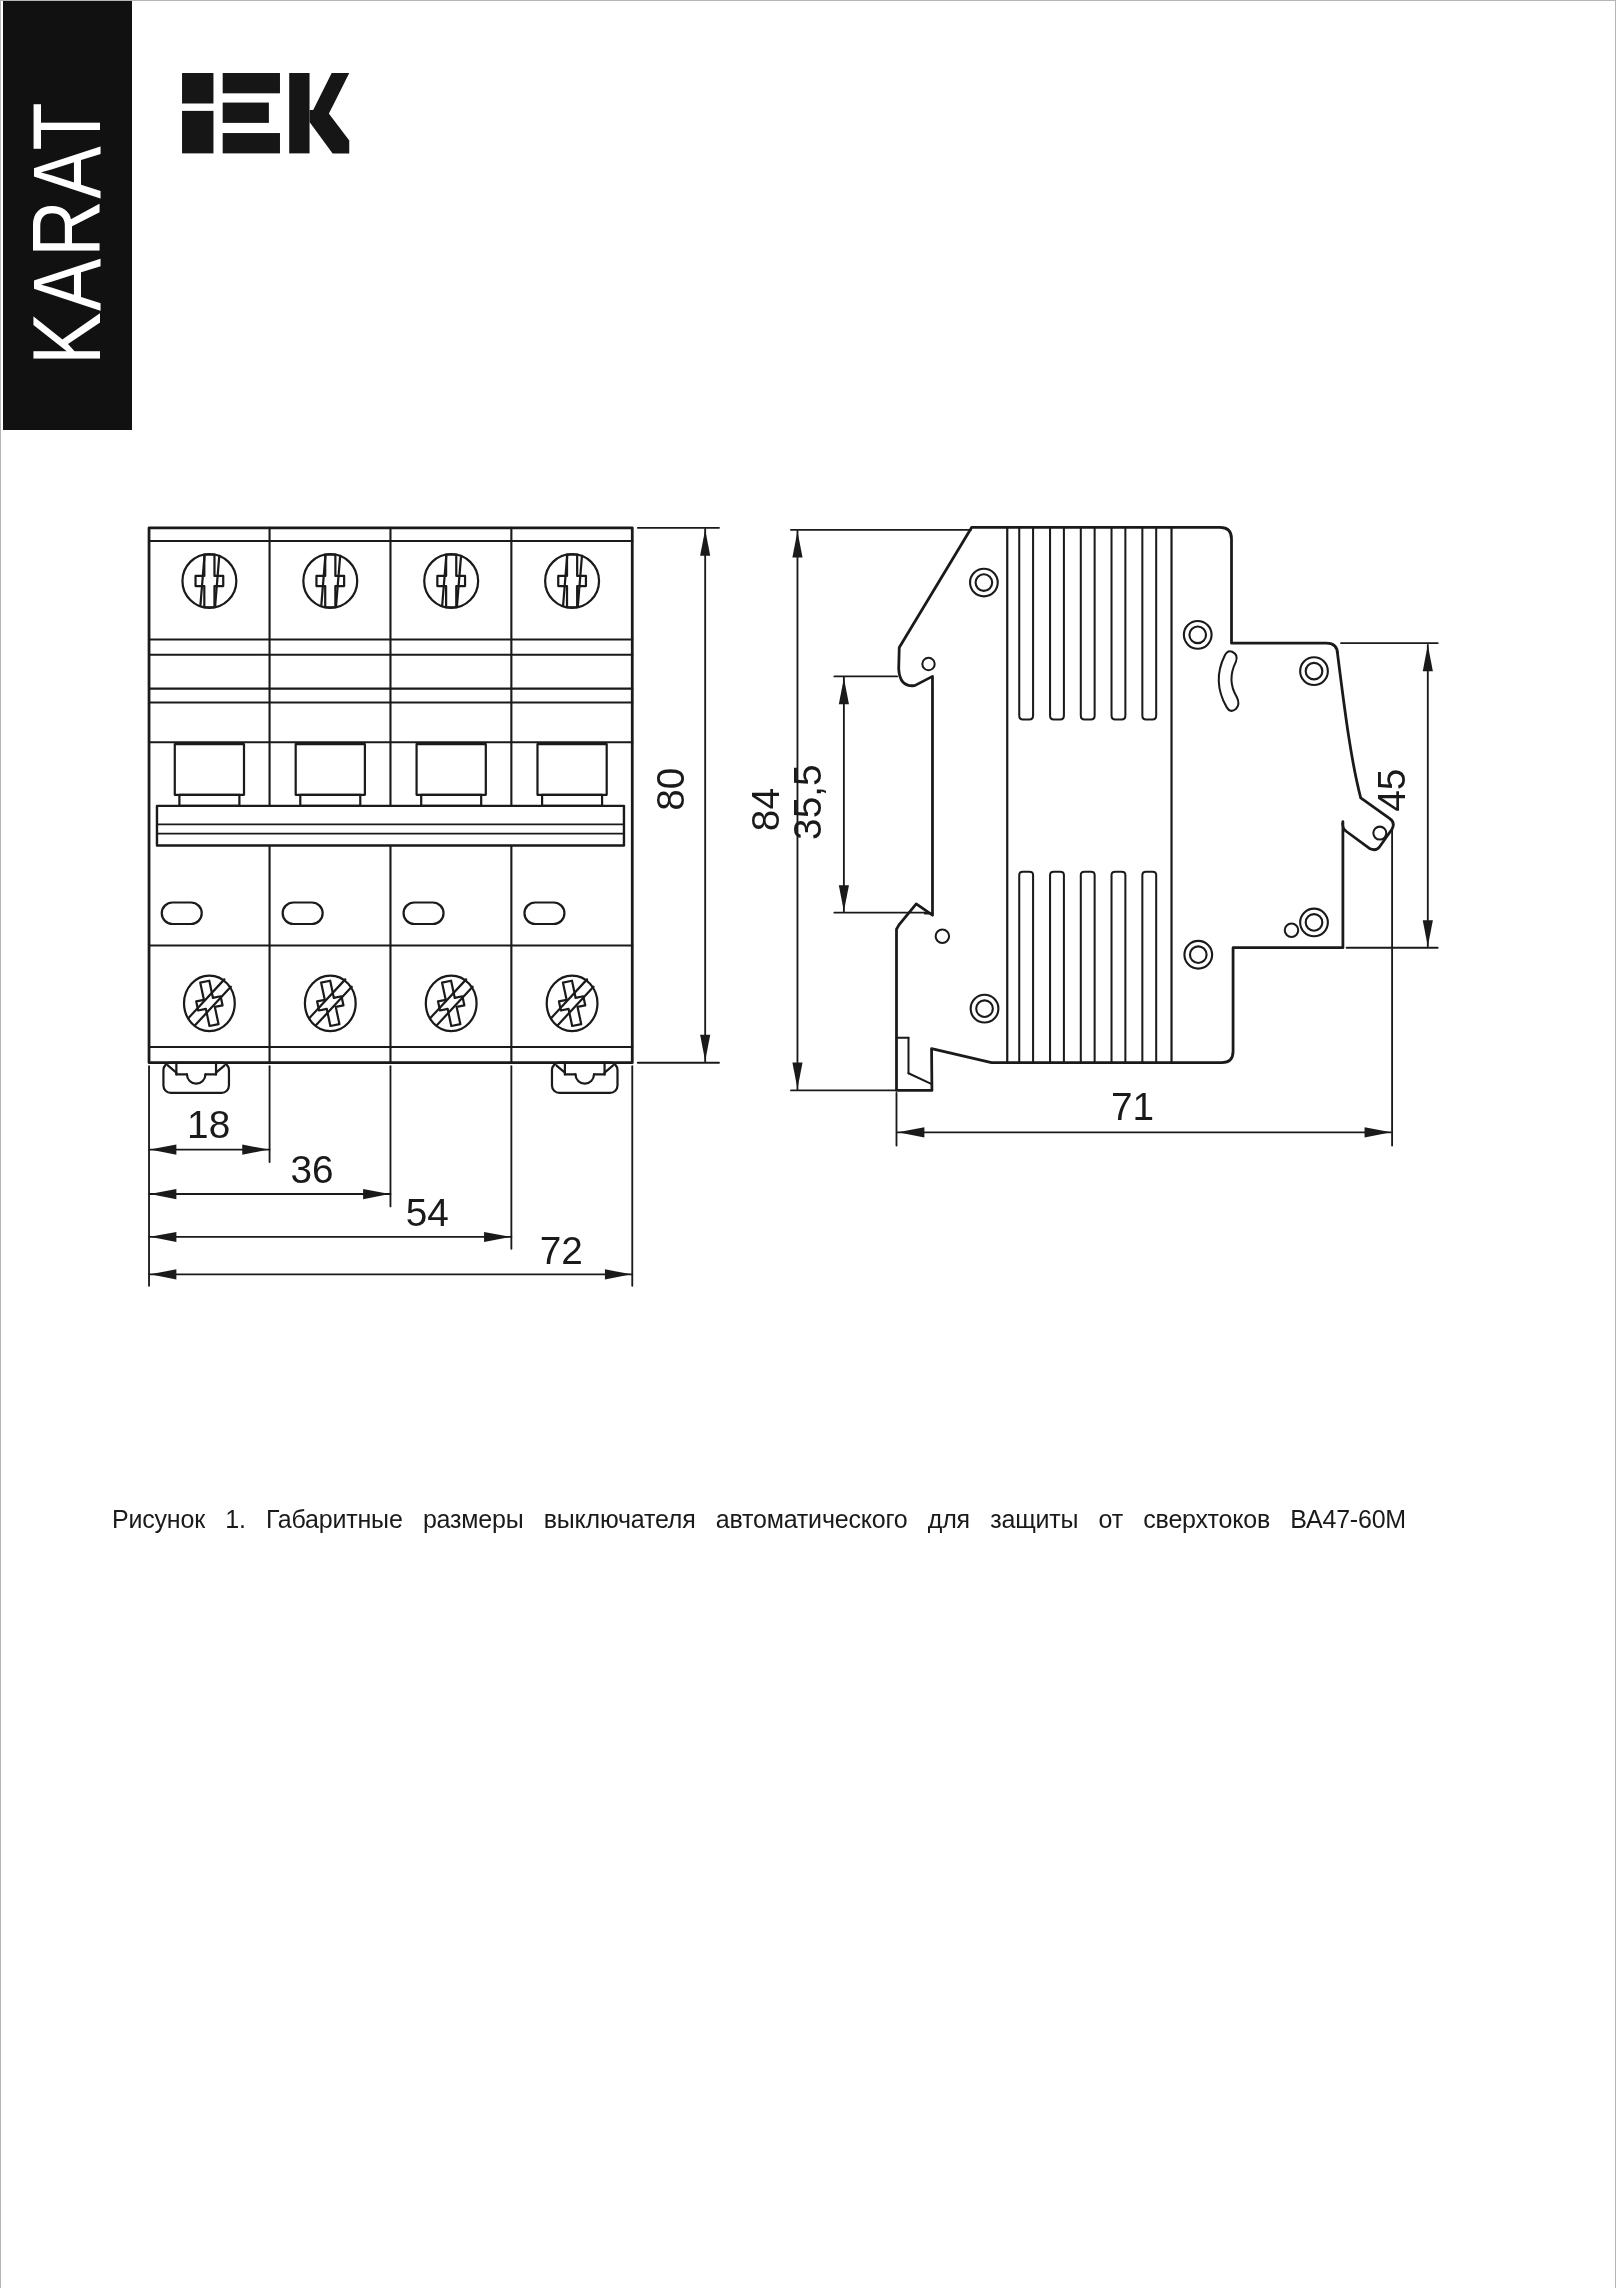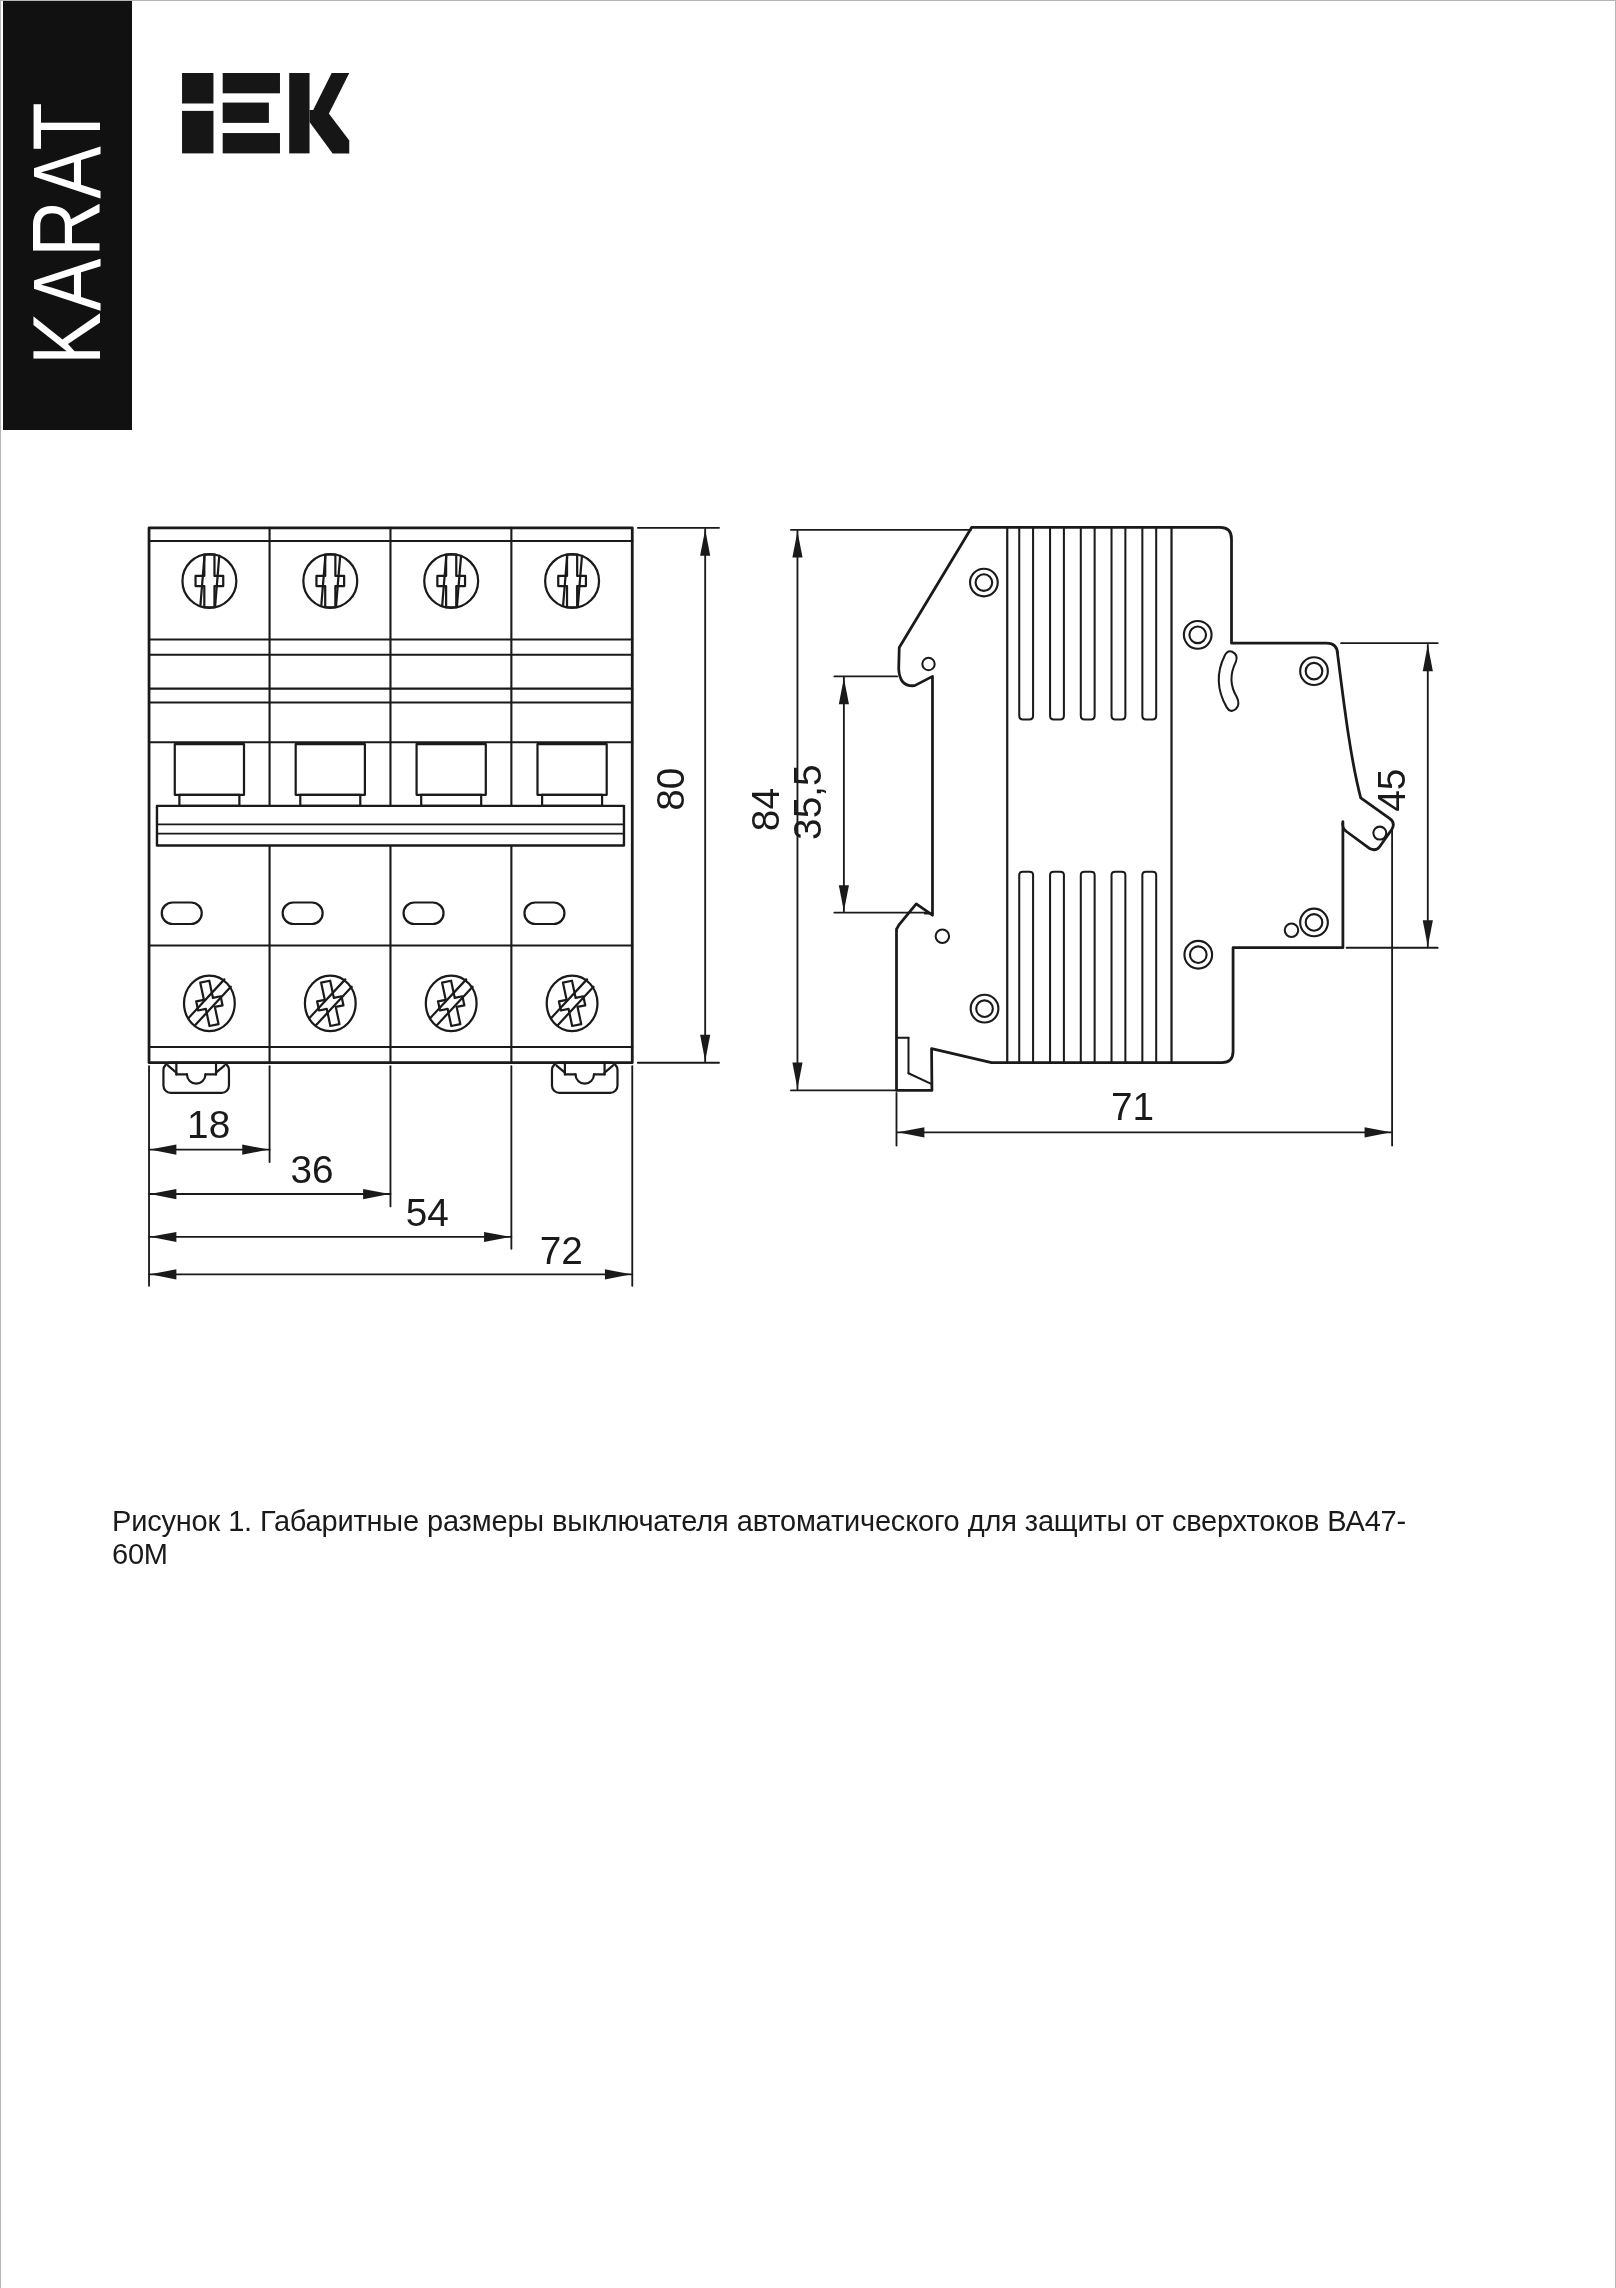--- a/index.html
+++ b/index.html
@@ -20,21 +20,21 @@
     position:absolute;left:50%;top:54%;
     transform:translate(-50%,-50%) rotate(-90deg) scaleX(0.82);
     transform-origin:center;
     font-size:96px;font-weight:400;letter-spacing:1.8px;
     color:#ffffff;white-space:nowrap;
   }
   .logo{position:absolute;left:181px;top:72px;}
   .drawing{position:absolute;left:0;top:0;}
   .caption{
     position:absolute;left:111px;top:1504px;width:1294px;
-    font-size:29px;color:#1a1a1a;
+    font-size:25px;color:#1a1a1a;
     text-align:justify;text-align-last:justify;
     letter-spacing:-0.2px;
   }
   .dim-label{
     font-family:"Liberation Sans", sans-serif;
     font-size:42px;fill:#1a1a1a;
   }
 </style>
 </head>
 <body>

